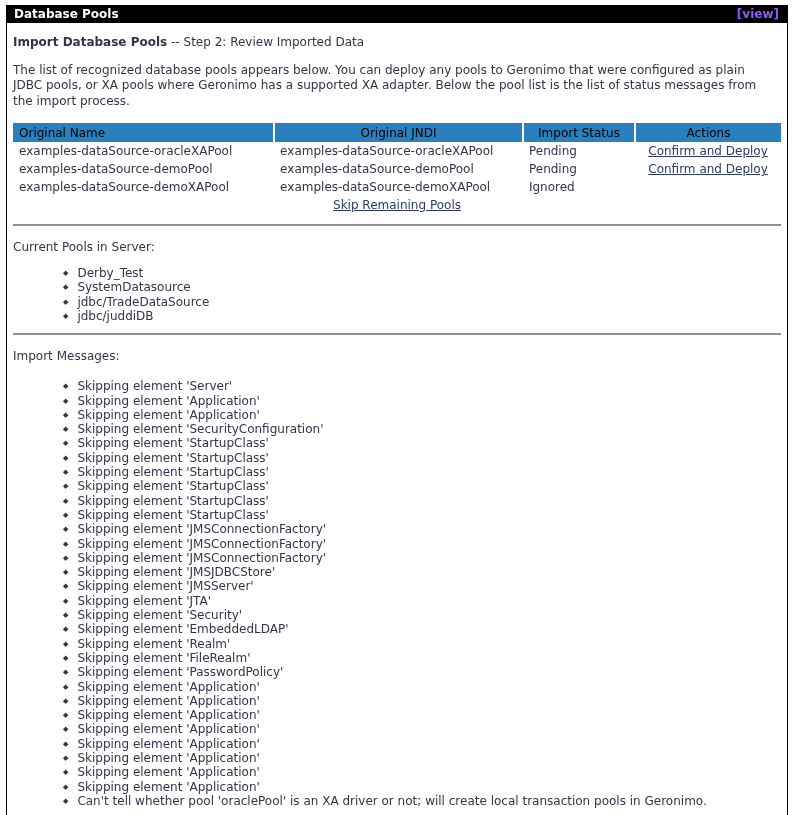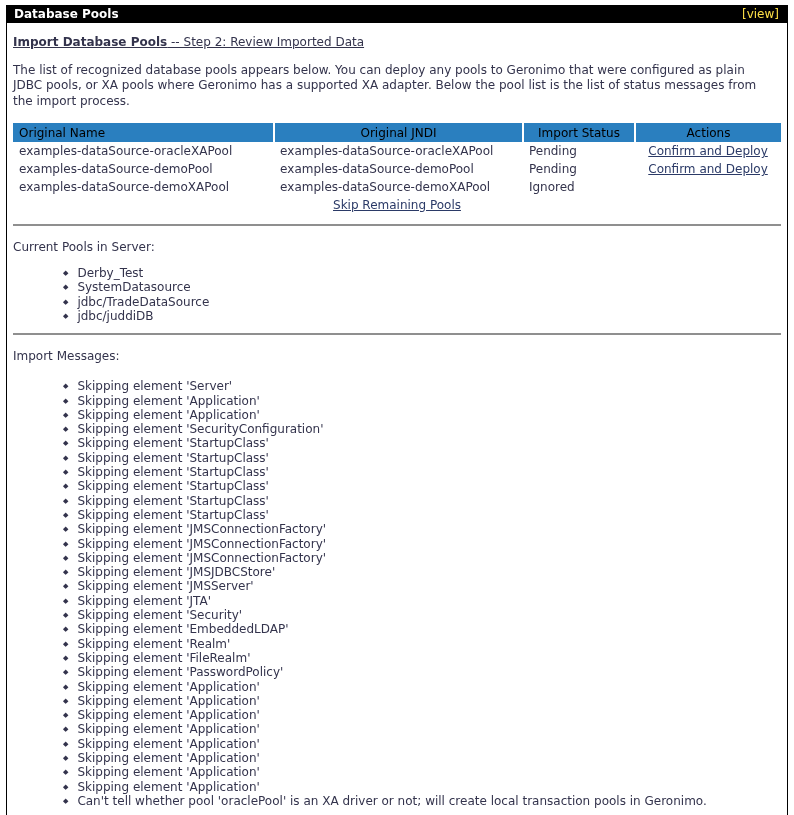--- a/index.html
+++ b/index.html
@@ -23,25 +23,25 @@
   .titlebar {
     background: #000000;
     color: #ffffff;
     font-weight: bold;
     display: flex;
     justify-content: space-between;
     align-items: flex-end;
     padding: 2px 8px 2px 7px;
     height: 17px;
   }
-  .titlebar a { color: #fde047; text-decoration: none; font-weight: normal; }
+  .titlebar a { color: #8b5cf6; text-decoration: none; font-weight: bold; }
 
   .content { padding: 7px 6px 8px 6px; }
 
-  .step-heading { margin: 5px 0 0 0; text-decoration: underline; }
+  .step-heading { margin: 5px 0 0 0; }
   .step-heading .bold { font-weight: bold; }
 
   .intro {
     margin: 14px 0 0 0;
     line-height: 1.28;
     max-width: 757px;
   }
 
   table.pools {
     border-collapse: collapse;

